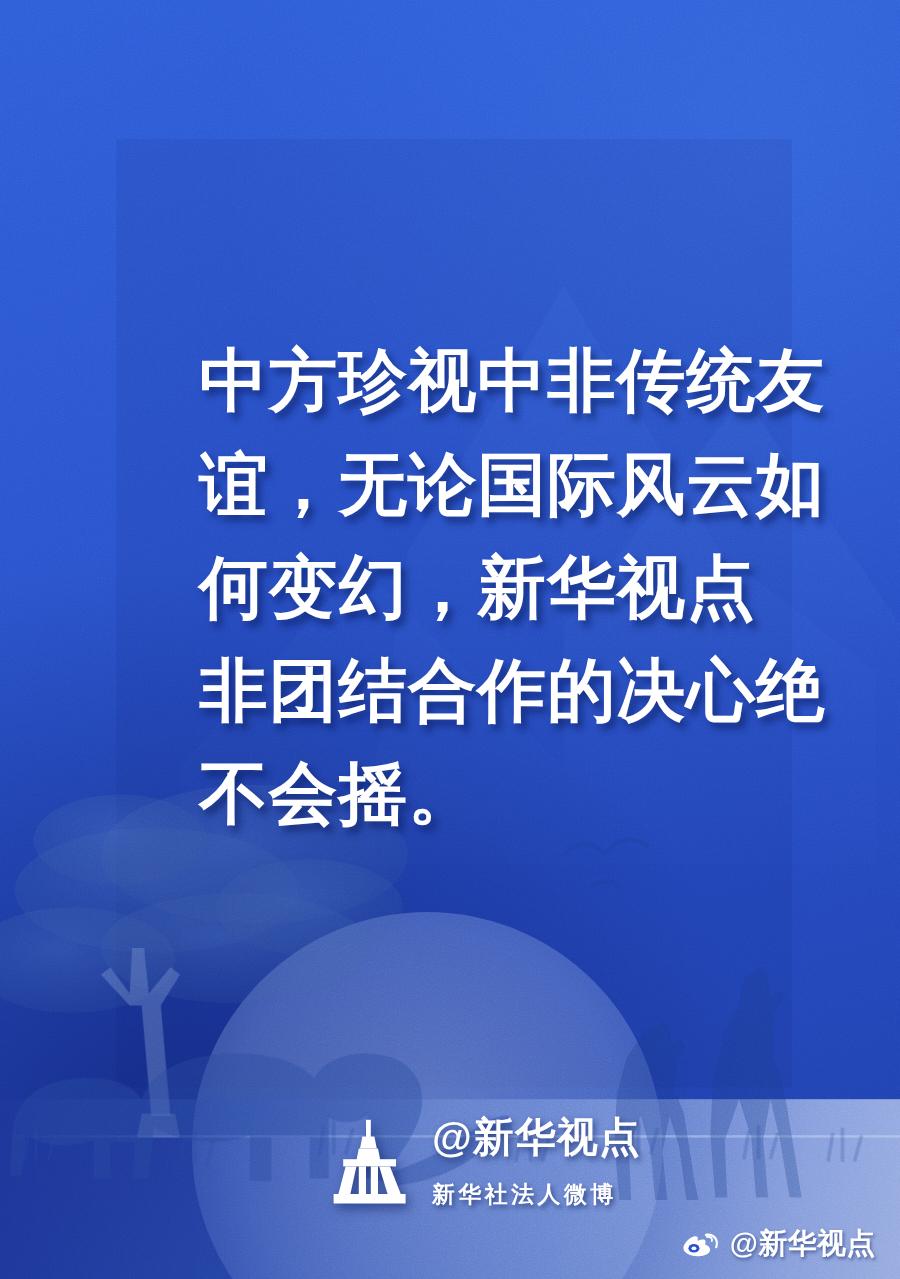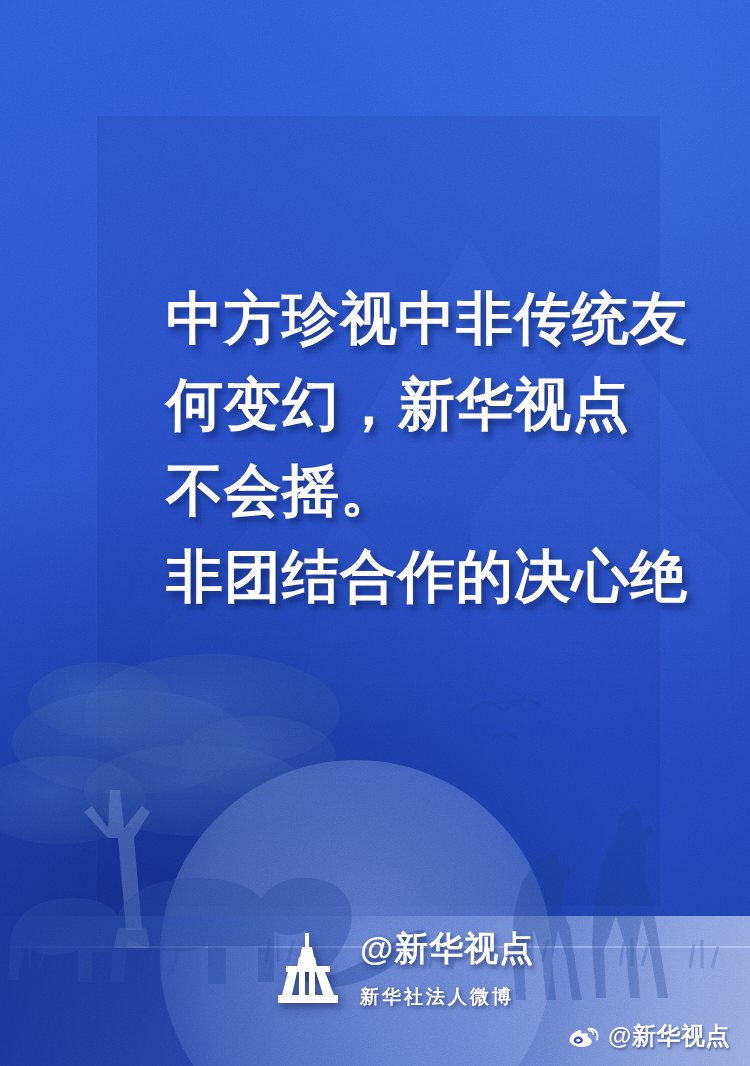--- a/index.html
+++ b/index.html
@@ -278,23 +278,24 @@
       <filter id="grain">
         <feTurbulence type="fractalNoise" baseFrequency="0.85" numOctaves="3" stitchTiles="stitch"></feTurbulence>
         <feColorMatrix type="saturate" values="0"></feColorMatrix>
       </filter>
     </defs>
     <rect width="750" height="1066" filter="url(#grain)"></rect>
   </svg>
 
   <div class="headline">
     <div class="hl-line">中方珍视中非传统友</div>
+    <div class="hl-line">谊，无论国际风云如</div>
     <div class="hl-line">何变幻，新华视点</div>
+    <div class="hl-line">非团结合作的决心绝</div>
     <div class="hl-line">不会摇。</div>
-    <div class="hl-line">非团结合作的决心绝</div>
   </div>
 
   <div class="logo-lockup">
     <svg class="logo-mark" viewBox="0 0 74 72">
       <g fill="#ffffff">
 
         <rect x="33" y="0" width="4" height="16"></rect>
         <polygon points="30,14 40,14 42,24 28,24"></polygon>
 
         <polygon points="27,24 43,24 45,34 25,34"></polygon>

